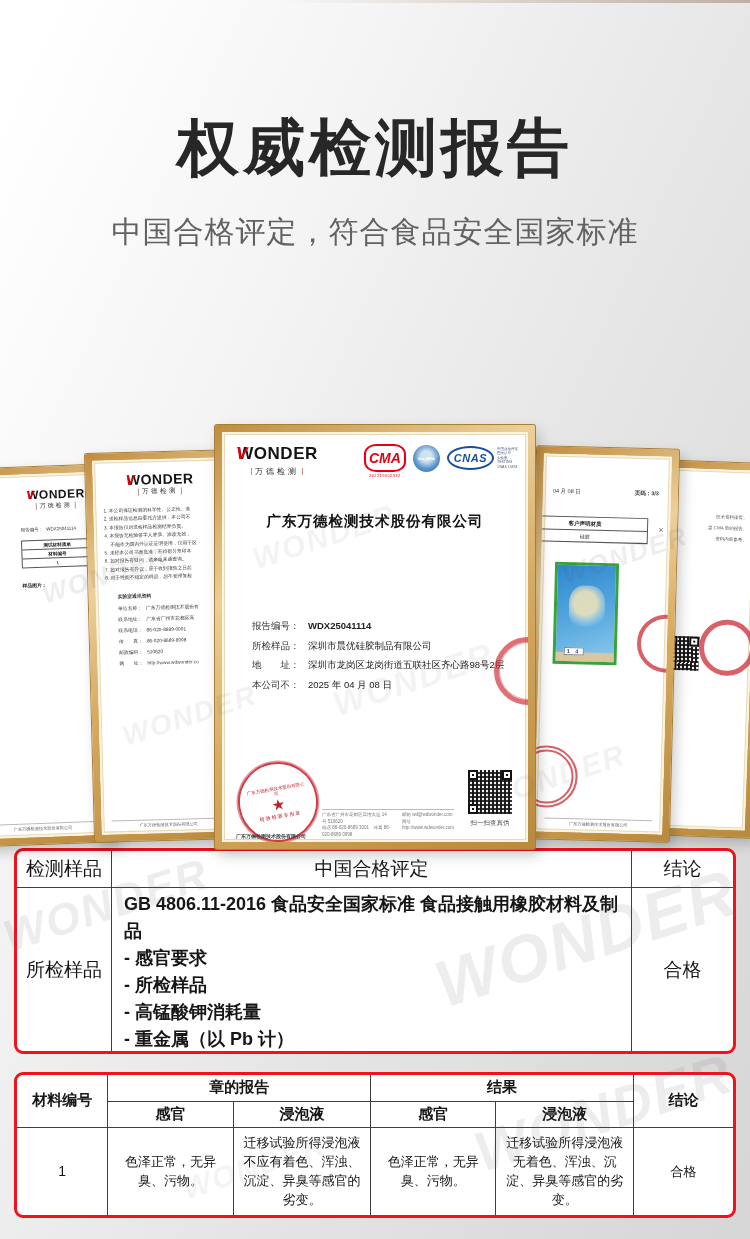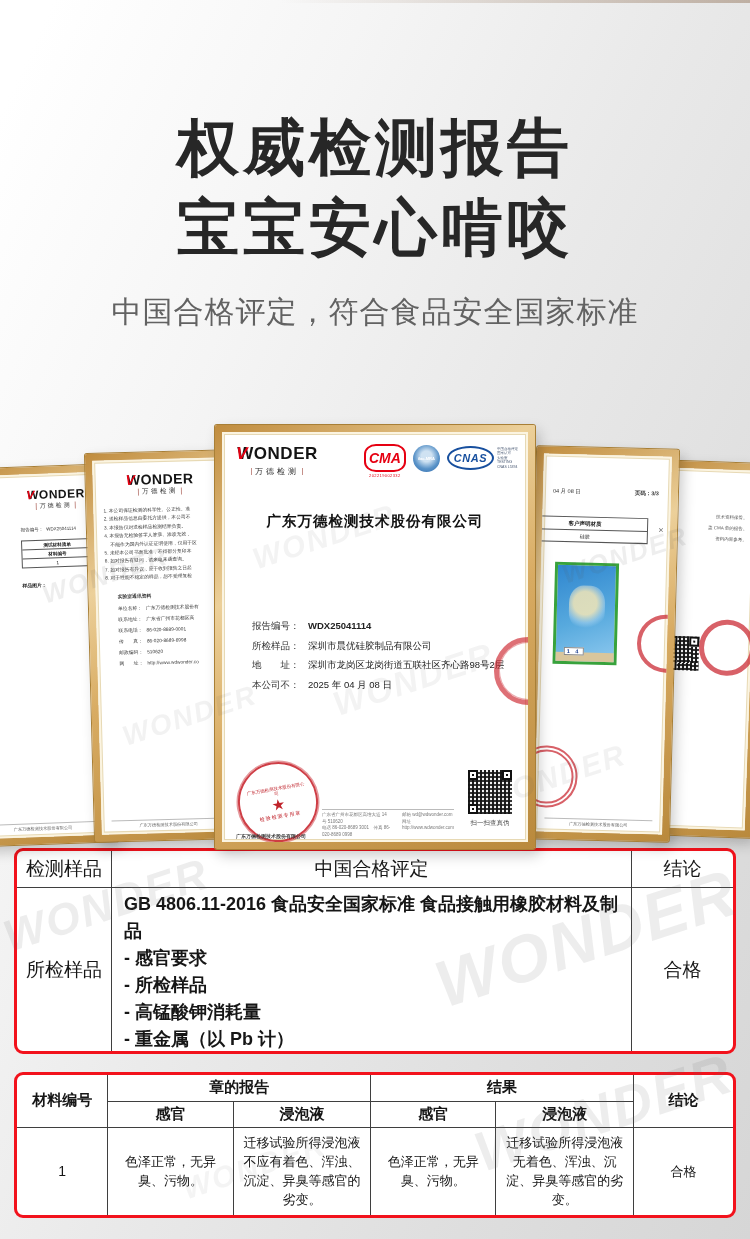--- a/index.html
+++ b/index.html
@@ -135,21 +135,20 @@
 </style>
 </head>
 <body>
 
 <div class="canvas">
   <div class="top-edge"></div>
 
   <header class="hero">
     <div class="hero-title">
       <div>权威检测报告</div>
-      <div>宝宝安心啃咬</div>
     </div>
     <div class="hero-sub">中国合格评定，符合食品安全国家标准</div>
   </header>
 
   <div class="collage">
 
     <div class="cert c-far-left">
       <div class="cpage">
         <div class="flc-body">
           <div class="flc-logo">

